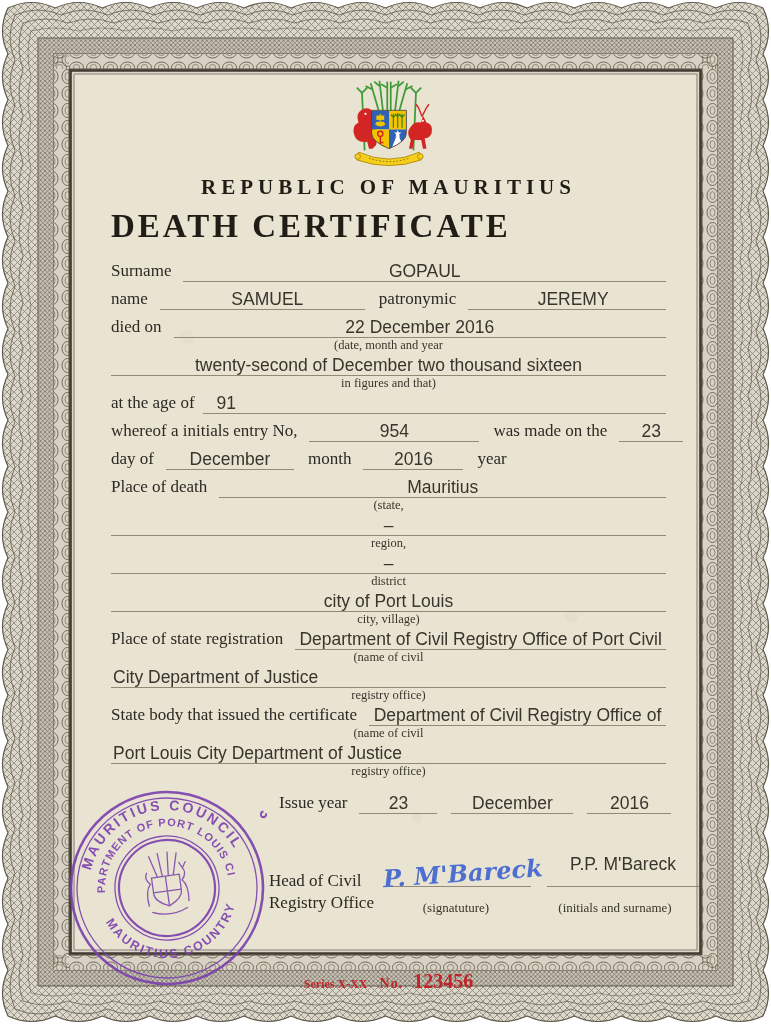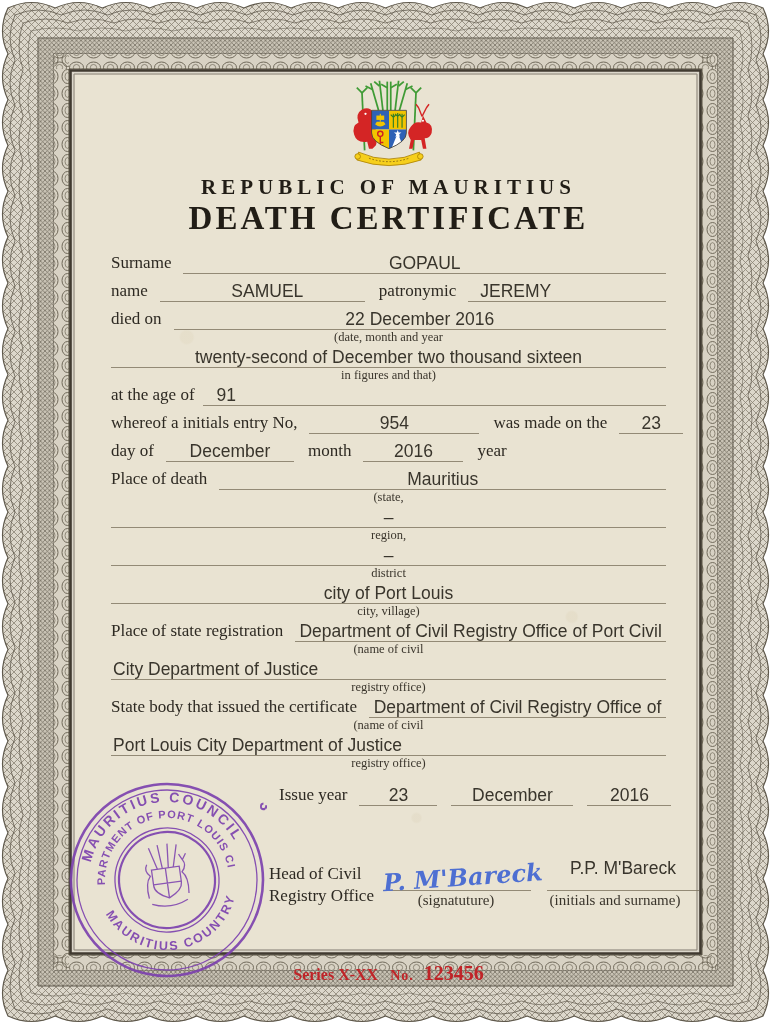--- a/index.html
+++ b/index.html
@@ -7,46 +7,46 @@
        font-family:"Liberation Serif",serif;}
   #border-svg{position:absolute;left:0;top:0;}
   .content{position:absolute;left:75px;top:75px;right:75px;bottom:75px;box-sizing:border-box;
            padding:4px 30px 0 36px;color:#2d2922;
            background:
              radial-gradient(circle at 18% 30%, rgba(170,140,70,.05) 0 6px, rgba(0,0,0,0) 8px),
              radial-gradient(circle at 80% 62%, rgba(170,140,70,.06) 0 5px, rgba(0,0,0,0) 7px),
              radial-gradient(circle at 55% 85%, rgba(150,120,60,.05) 0 4px, rgba(0,0,0,0) 6px);}
   .emblem{display:block;margin:0 auto;}
   .country{text-align:center;font-size:21px;font-weight:bold;letter-spacing:5px;margin-top:2px;color:#211d16;}
-  .cert-title{text-align:center;font-size:33px;font-weight:bold;letter-spacing:3px;color:#211d16;}
+  .cert-title{text-align:left;font-size:33px;font-weight:bold;letter-spacing:3px;margin-top:8px;color:#211d16;}
   .form{margin-top:16px;position:relative;}
   .row{display:flex;align-items:flex-end;margin-top:7px;height:21px;}
   .lbl{font-size:17px;line-height:1;padding-bottom:3px;white-space:nowrap;}
   .ln{flex:1;border-bottom:1px solid rgba(125,115,95,.8);text-align:center;
       font-family:"Liberation Sans",sans-serif;font-size:17.5px;color:#39352c;line-height:1.1;white-space:nowrap;}
   .ln.left{text-align:left;padding-left:14px;margin-top:28px;}
   .g8{margin-left:8px;}.g12{margin-left:12px;}.g14{margin-left:14px;}
   .w64{flex:0 0 64px;}.w78{flex:0 0 78px;}.w84{flex:0 0 84px;}.w100{flex:0 0 100px;}
   .w122{flex:0 0 122px;}.w128{flex:0 0 128px;}.w170{flex:0 0 170px;}
   .sp{flex:1;border:none;}
   .cap{font-size:12.5px;text-align:center;height:13px;line-height:13px;margin-top:1px;margin-bottom:-4px;color:#3a352c;}
   .issue{margin-top:18px;margin-left:168px;display:flex;align-items:flex-end;height:22px;margin-right:26px;}
   .sig{position:relative;margin-top:16px;height:120px;}
   .stamp{position:absolute;left:-44px;top:-42px;width:200px;height:200px;opacity:.9;}
-  .sig-inner{position:absolute;left:158px;top:36px;display:flex;align-items:flex-end;}
+  .sig-inner{position:absolute;left:158px;top:24px;display:flex;align-items:flex-end;}
   .head-lbl{font-size:17px;line-height:1.3;width:112px;padding-bottom:2px;}
   .sig-field{width:148px;margin-left:2px;text-align:center;border-bottom:1px solid rgba(125,115,95,.8);}
   .script{font-family:"DejaVu Serif",serif;font-style:italic;font-weight:bold;color:#4e6fd2;
           font-size:24px;transform:rotate(-4deg);margin-bottom:-2px;white-space:nowrap;}
-  .under-cap{font-size:15px;text-align:center;color:#3a352c;margin-top:1px;}
+  .under-cap{font-size:13px;text-align:center;color:#3a352c;margin-top:13px;}
   .init-field{width:152px;margin-left:16px;text-align:center;}
   .init-val{font-family:"Liberation Sans",sans-serif;font-size:17.5px;color:#39352c;
             border-bottom:1px solid rgba(125,115,95,.8);padding-bottom:11px;white-space:nowrap;}
   .series{margin-top:20px;text-align:center;color:#c02428;white-space:nowrap;}
-  .series .s1{font-size:16px;font-weight:bold;}
+  .series .s1{font-size:12px;font-weight:bold;}
   .series .s-no{font-size:14px;font-weight:bold;letter-spacing:1px;}
   .series .s-num{font-size:20px;font-weight:bold;margin-left:6px;}
 </style>
 </head>
 <body>
 
 <svg id="border-svg" width="771" height="1024">
     <defs>
       <pattern id="p1" width="7" height="7" patternUnits="userSpaceOnUse">
         <path d="M0,7 L7,0 M0,0 L7,7" stroke="#8a8375" stroke-width="0.8" fill="none"></path>
@@ -163,21 +163,21 @@
 
     <div class="row">
       <span class="lbl">Surname</span>
       <span class="ln g12">GOPAUL</span>
     </div>
 
     <div class="row">
       <span class="lbl">name</span>
       <span class="ln g12" style="flex:1.05;text-align:center;padding-left:10px;">SAMUEL</span>
       <span class="lbl g14">patronymic</span>
-      <span class="ln g12" style="text-align:left;padding-left:12px;">JEREMY</span>
+      <span class="ln g12" style="text-align:center;padding-left:12px;">JEREMY</span>
     </div>
 
     <div class="row">
       <span class="lbl">died on</span>
       <span class="ln g12">22 December 2016</span>
     </div>
     <div class="cap">(date, month and year</div>
 
     <div class="row">
       <span class="ln">twenty-second of December two thousand sixteen</span>

